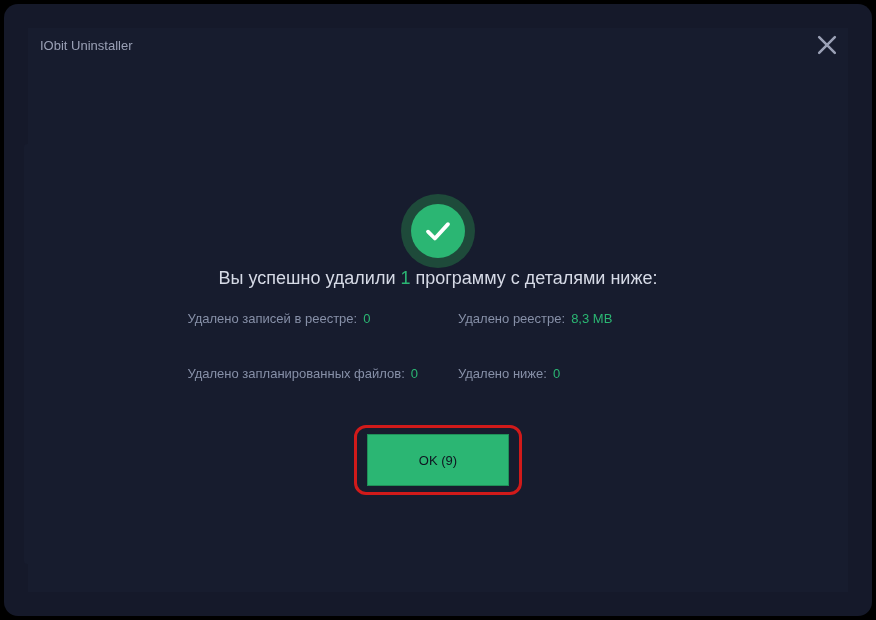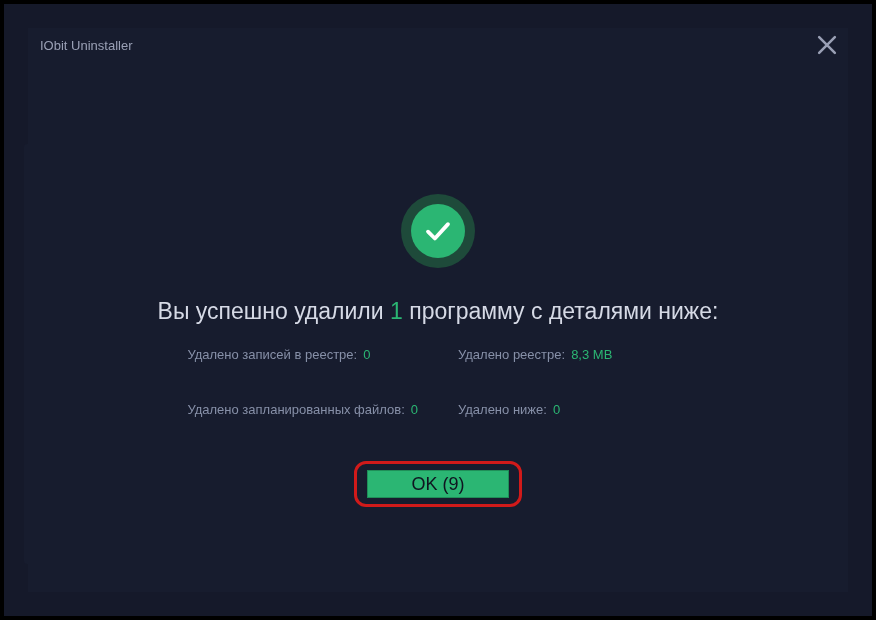--- a/index.html
+++ b/index.html
@@ -9,20 +9,21 @@
     background: #000;
     font-family: "Segoe UI", Tahoma, Arial, sans-serif;
     overflow: hidden;
     position: relative;
   }
   .backdrop {
     position: absolute;
     inset: 4px;
     background: #15192a;
     overflow: hidden;
+    border-radius: 14px;
   }
   
   .bg-top {
     position: absolute;
     left: 180px; top: 50px; right: 40px; height: 70px;
     background: #1b2033;
     border-radius: 3px;
   }
   .bg-side {
     position: absolute;
@@ -81,23 +82,22 @@
   }
   .check-inner {
     width: 54px; height: 54px;
     border-radius: 50%;
     background: #2bb673;
     display: flex; align-items: center; justify-content: center;
   }
   .check-inner svg { width: 30px; height: 30px; }
 
   .headline {
-    margin-top: 30px;
     color: #d6dae6;
-    font-size: 23px;
+    font-size: 18px;
     font-weight: 400;
     text-align: center;
   }
   .headline .count { color: #2bb673; }
 
   .details {
     margin-top: 22px;
     display: grid;
     grid-template-columns: 1fr 1fr;
     column-gap: 60px;
@@ -116,25 +116,25 @@
     margin-top: 44px;
     position: relative;
     padding: 6px 10px;
     border: 3px solid #d11a1a;
     border-radius: 12px;
   }
   .ok-btn {
     display: flex;
     align-items: center;
     justify-content: center;
-    width: 142px; height: 28px;
+    width: 142px; height: 52px;
     background: #2bb673;
     border: 1px solid #1f8f58;
     color: #0f1420;
-    font-size: 18px;
+    font-size: 13px;
     cursor: pointer;
   }
 </style>
 </head>
 <body>
 
 <div class="backdrop">
   <div class="bg-top"></div>
   <div class="bg-side"></div>
   <div class="bg-mid1"></div>

